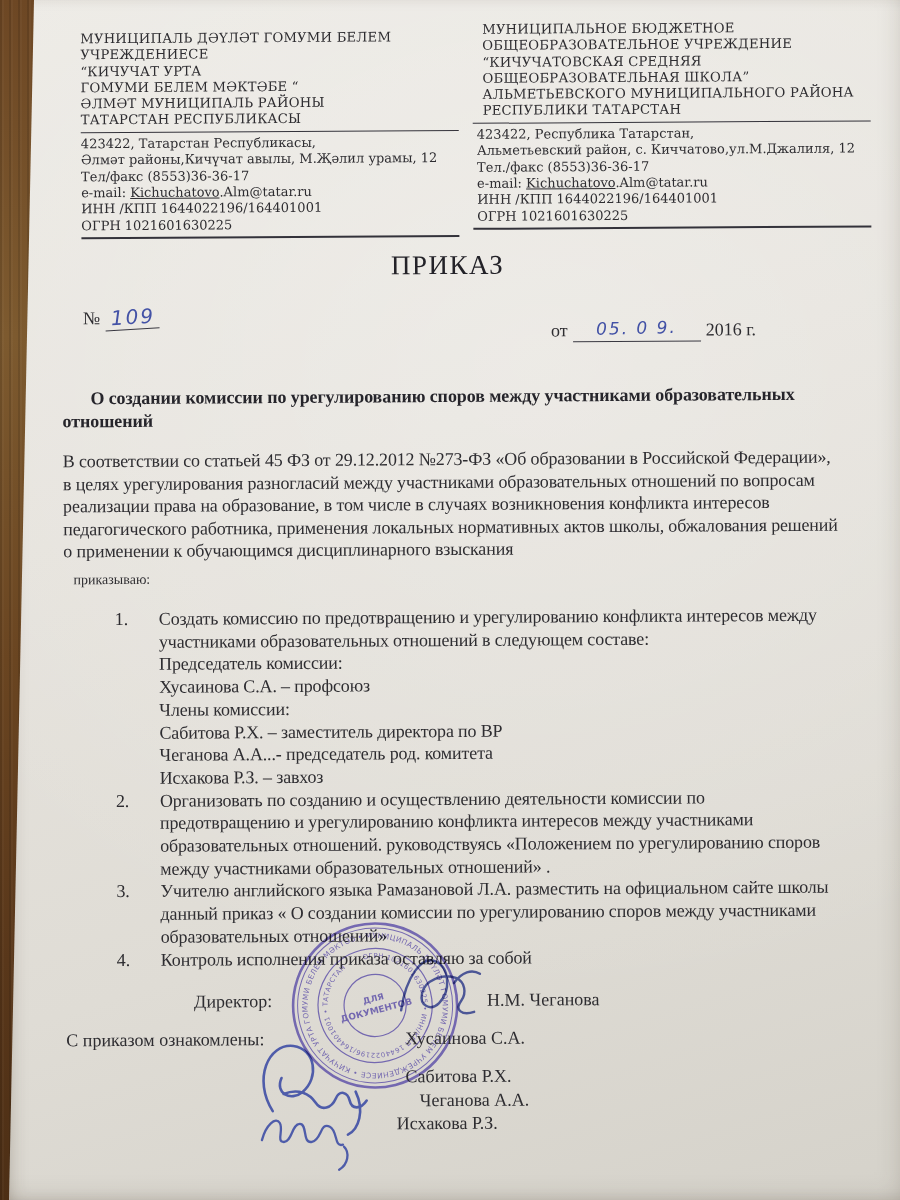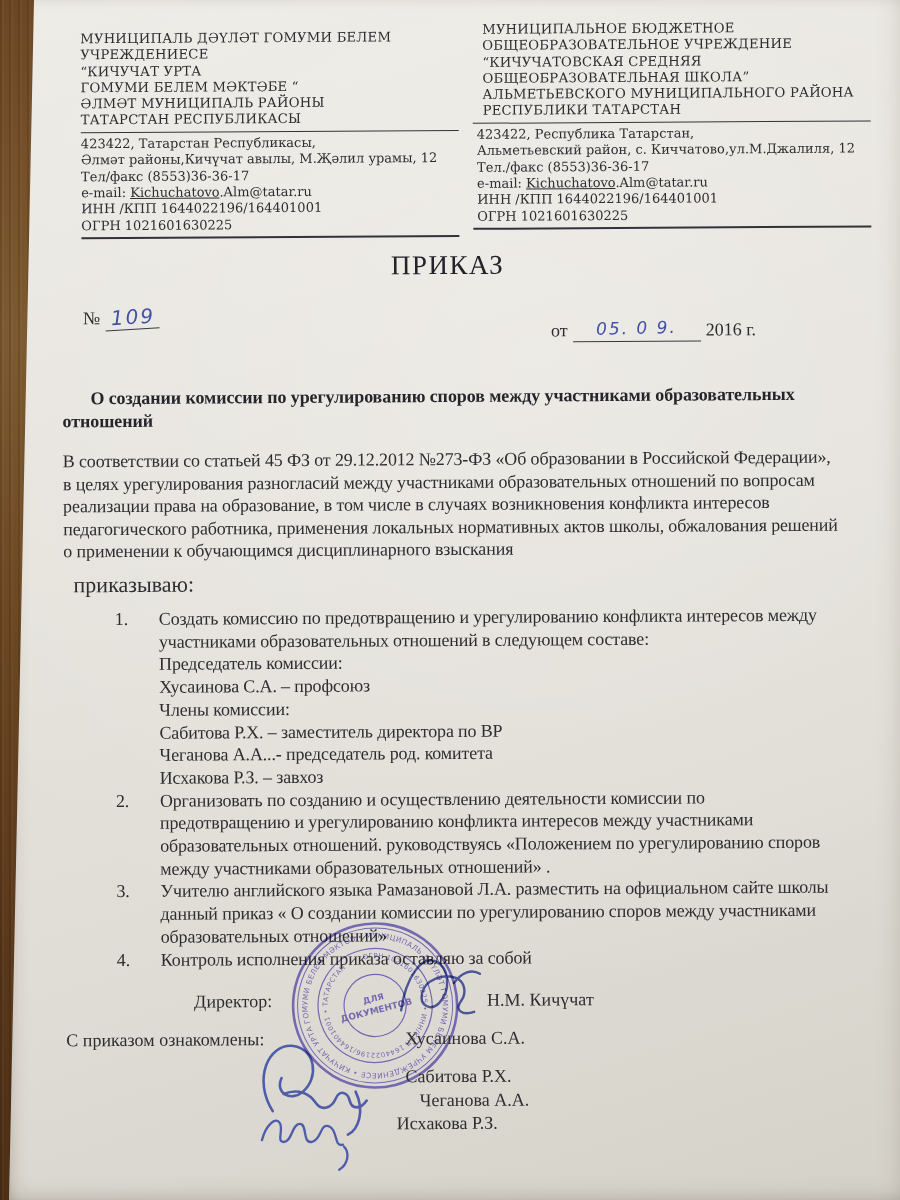--- a/index.html
+++ b/index.html
@@ -38,21 +38,21 @@
   .title{position:absolute;top:250px;left:0;width:100%;text-align:center;font-size:27px;letter-spacing:1.5px;color:#232228;}
   .no-block{position:absolute;left:85px;top:303px;font-size:18px;}
   .hw{font-family:"DejaVu Sans",sans-serif;font-style:italic;color:#4352a6;}
   .hw-num{display:inline-block;font-size:20px;letter-spacing:2px;transform:rotate(-3deg);padding:0 4px 0 6px;border-bottom:1.7px solid #3a3942;}
   .date-block{position:absolute;left:553px;top:305px;font-size:18px;white-space:nowrap;}
   .dateline{display:inline-block;width:128px;border-bottom:1.7px solid #3a3942;text-align:center;margin:16px 5px;}
   .hw-date{display:inline-block;font-size:17px;letter-spacing:2px;transform:translateY(-2px) rotate(-1deg);}
   
   .subject{position:absolute;left:64px;top:385px;width:745px;margin:0;font-weight:bold;font-size:18px;line-height:22.6px;text-indent:28px;letter-spacing:-.1px;color:#26252b;}
   .preamble{position:absolute;left:64px;top:448px;width:775px;margin:0;font-size:18px;line-height:22.6px;letter-spacing:-.15px;}
-  .prikaz{position:absolute;left:74px;top:570px;margin:0;font-size:22px;}
+  .prikaz{position:absolute;left:74px;top:570px;margin:0;font-size:14px;}
   .olist{position:absolute;left:115px;top:606px;width:714px;font-size:18px;line-height:22.7px;letter-spacing:-.15px;}
   .order{display:flex;}
   .onum{width:44px;flex:none;}
   .otxt{width:670px;}
   .sub{display:block;}
   
   .sig{position:absolute;font-size:18px;white-space:nowrap;}
   .dir-label{left:192px;top:990px;}
   .dir-name{left:485px;top:990px;}
   .ack-label{left:64px;top:1028px;}
@@ -173,21 +173,21 @@
       <textPath href="#ringO">• МУНИЦИПАЛЬ ДӘҮЛӘТ ГОМУМИ БЕЛЕМ УЧРЕЖДЕНИЕСЕ • КИЧУЧАТ УРТА ГОМУМИ БЕЛЕМ МӘКТӘБЕ • ӘЛМӘТ МУНИЦИПАЛЬ РАЙОНЫ</textPath>
     </text>
     <text fill="#5d4fa8" font-size="6.8" font-family="DejaVu Sans, sans-serif" letter-spacing="0.4">
       <textPath href="#ringI">ОГРН 1021601630225 • ИНН/КПП 1644022196/164401001 • ТАТАРСТАН</textPath>
     </text>
     <text x="85" y="81" text-anchor="middle" fill="#5d4fa8" font-size="8.5" font-weight="bold" font-family="DejaVu Sans, sans-serif">ДЛЯ</text>
     <text x="85" y="93" text-anchor="middle" fill="#5d4fa8" font-size="9" font-weight="bold" font-family="DejaVu Sans, sans-serif">ДОКУМЕНТОВ</text>
   </svg>
 
   <div class="sig dir-label">Директор:</div>
-  <div class="sig dir-name">Н.М. Кичүчат</div>
+  <div class="sig dir-name">Н.М. Чеганова</div>
   <div class="sig ack-label">С приказом ознакомлены:</div>
   <div class="sig nm0">Хусаинова С.А.</div>
   <div class="sig nm1">Сабитова Р.Х.</div>
   <div class="sig nm2">Чеганова А.А.</div>
   <div class="sig nm3">Исхакова Р.З.</div>
 
   <svg class="penlayer" viewBox="0 0 900 1200">
     <g fill="none" stroke="#3c478f" stroke-width="2.4" stroke-linecap="round" opacity=".9">
       <path d="M 399 1010 C 404 976, 420 956, 433 961 C 448 967, 449 991, 437 1003 C 429 1011, 417 1006, 420 993 C 423 980, 441 973, 454 978 C 463 982, 465 993, 459 1001 C 452 1010, 460 1016, 472 1012"></path>
       <path d="M 452 983 C 460 972, 470 969, 478 974"></path>

